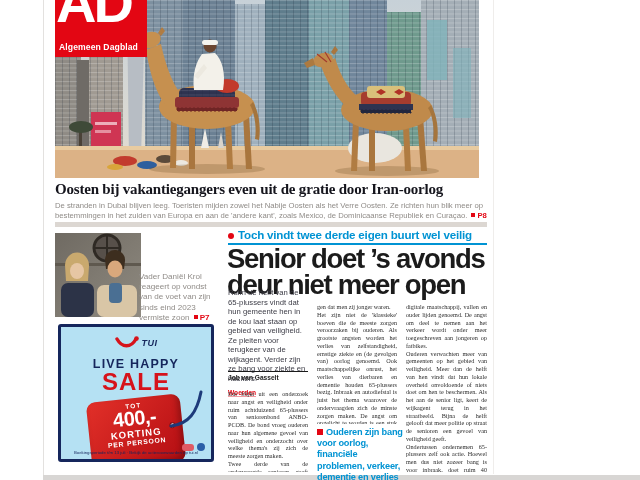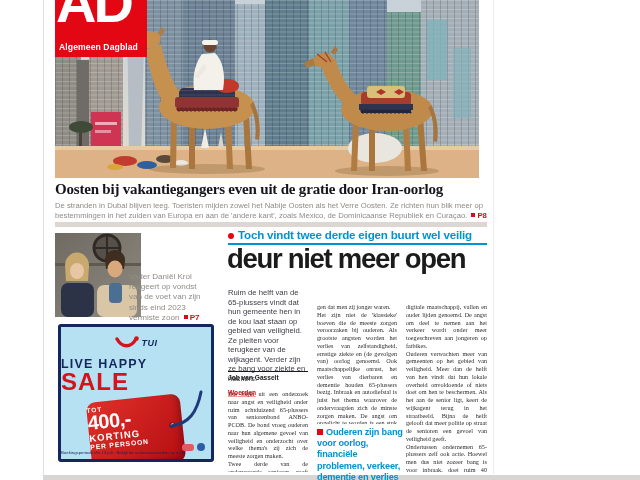--- a/index.html
+++ b/index.html
@@ -40,28 +40,28 @@
   .divider { position:absolute; left:55px; top:222px; width:432px; height:5px; background:#dcd7d2; }
 
   
   .side-photo { position:absolute; left:55px; top:233px; width:86px; height:84px; overflow:hidden; background:#7b766e; }
   .side-photo svg { display:block; width:100%; height:100%; }
   .side-headline {
     position:absolute; left:147px; top:231px; width:78px;
     font-weight:bold; font-size:10.4px; line-height:12.6px; color:#16161f; letter-spacing:-0.2px;
   }
   .side-summary {
-    position:absolute; left:129px; top:272px; width:76px;
+    position:absolute; left:139px; top:272px; width:76px;
     font-size:8.1px; line-height:10.2px; color:#908c88;
   }
 
   
   .ad-box {
     position:absolute; left:58px; top:324px; width:156px; height:138px;
-    background:#b5e1f3; border:3px solid #15265c; border-radius:3px; overflow:hidden; text-align:left;
+    background:#b5e1f3; border:3px solid #15265c; border-radius:3px; overflow:hidden; text-align:center;
   }
   .ad-logo-row { margin-top:9px; display:flex; align-items:center; justify-content:center; gap:3px; }
   .ad-brand { font-size:9px; font-weight:bold; color:#15265c; font-style:italic; letter-spacing:0.5px; }
   .ad-line1 { margin-top:8px; font-size:12.5px; font-weight:bold; color:#15265c; letter-spacing:1.2px; }
   .ad-line2 { font-size:24px; font-weight:bold; color:#d6131b; letter-spacing:1px; line-height:21px; }
   .tag-wrap { position:relative; height:76px; margin-top:4px; }
   .tag {
     position:absolute; left:28px; top:2px; width:94px; height:68px;
     background:linear-gradient(135deg,#e23029,#b30d12); border-radius:9px;
     transform:rotate(-6deg); color:#ffffff; padding-top:4px;
@@ -293,20 +293,21 @@
       <div class="logo-anvr"></div>
       <div class="logo-sgr"></div>
     </div>
   </div>
 
   <div class="kicker">
     <span class="dot"></span><span>Toch vindt twee derde eigen buurt wel veilig</span>
   </div>
   <div class="kicker-rule"></div>
   <div class="main-headline">
+    <div>Senior doet ’s avonds</div>
     <div>deur niet meer open</div>
   </div>
   <div class="intro">Ruim de helft van de 65-plussers vindt dat hun gemeente hen in de kou laat staan op gebied van veiligheid. Ze pleiten voor terugkeer van de wijkagent. Verder zijn ze bang voor ziekte en hackers.</div>
   <div class="byline-block">
     <div class="byline">Job van Gasselt</div>
     <div class="dateline">Woerden</div>
   </div>
   <div class="bodycol col1">Dat blijkt uit een onderzoek naar angst en veiligheid onder ruim achtduizend 65-plussers van seniorenbond ANBO-PCOB. De bond vroeg ouderen naar hun algemene gevoel van veiligheid en onderzocht over welke thema's zij zich de meeste zorgen maken.
 Twee derde van de ondervraagde senioren geeft aan zich in de eigen buurt zelden of nooit onveilig te voelen. Een derde voelt zich soms, regelmatig of zelfs vaak wel onveilig. Zeven op de tien ondervraagden wensten zich nu bui-</div>
   <div class="bodycol col2">gen dat men zij jonger waren.

